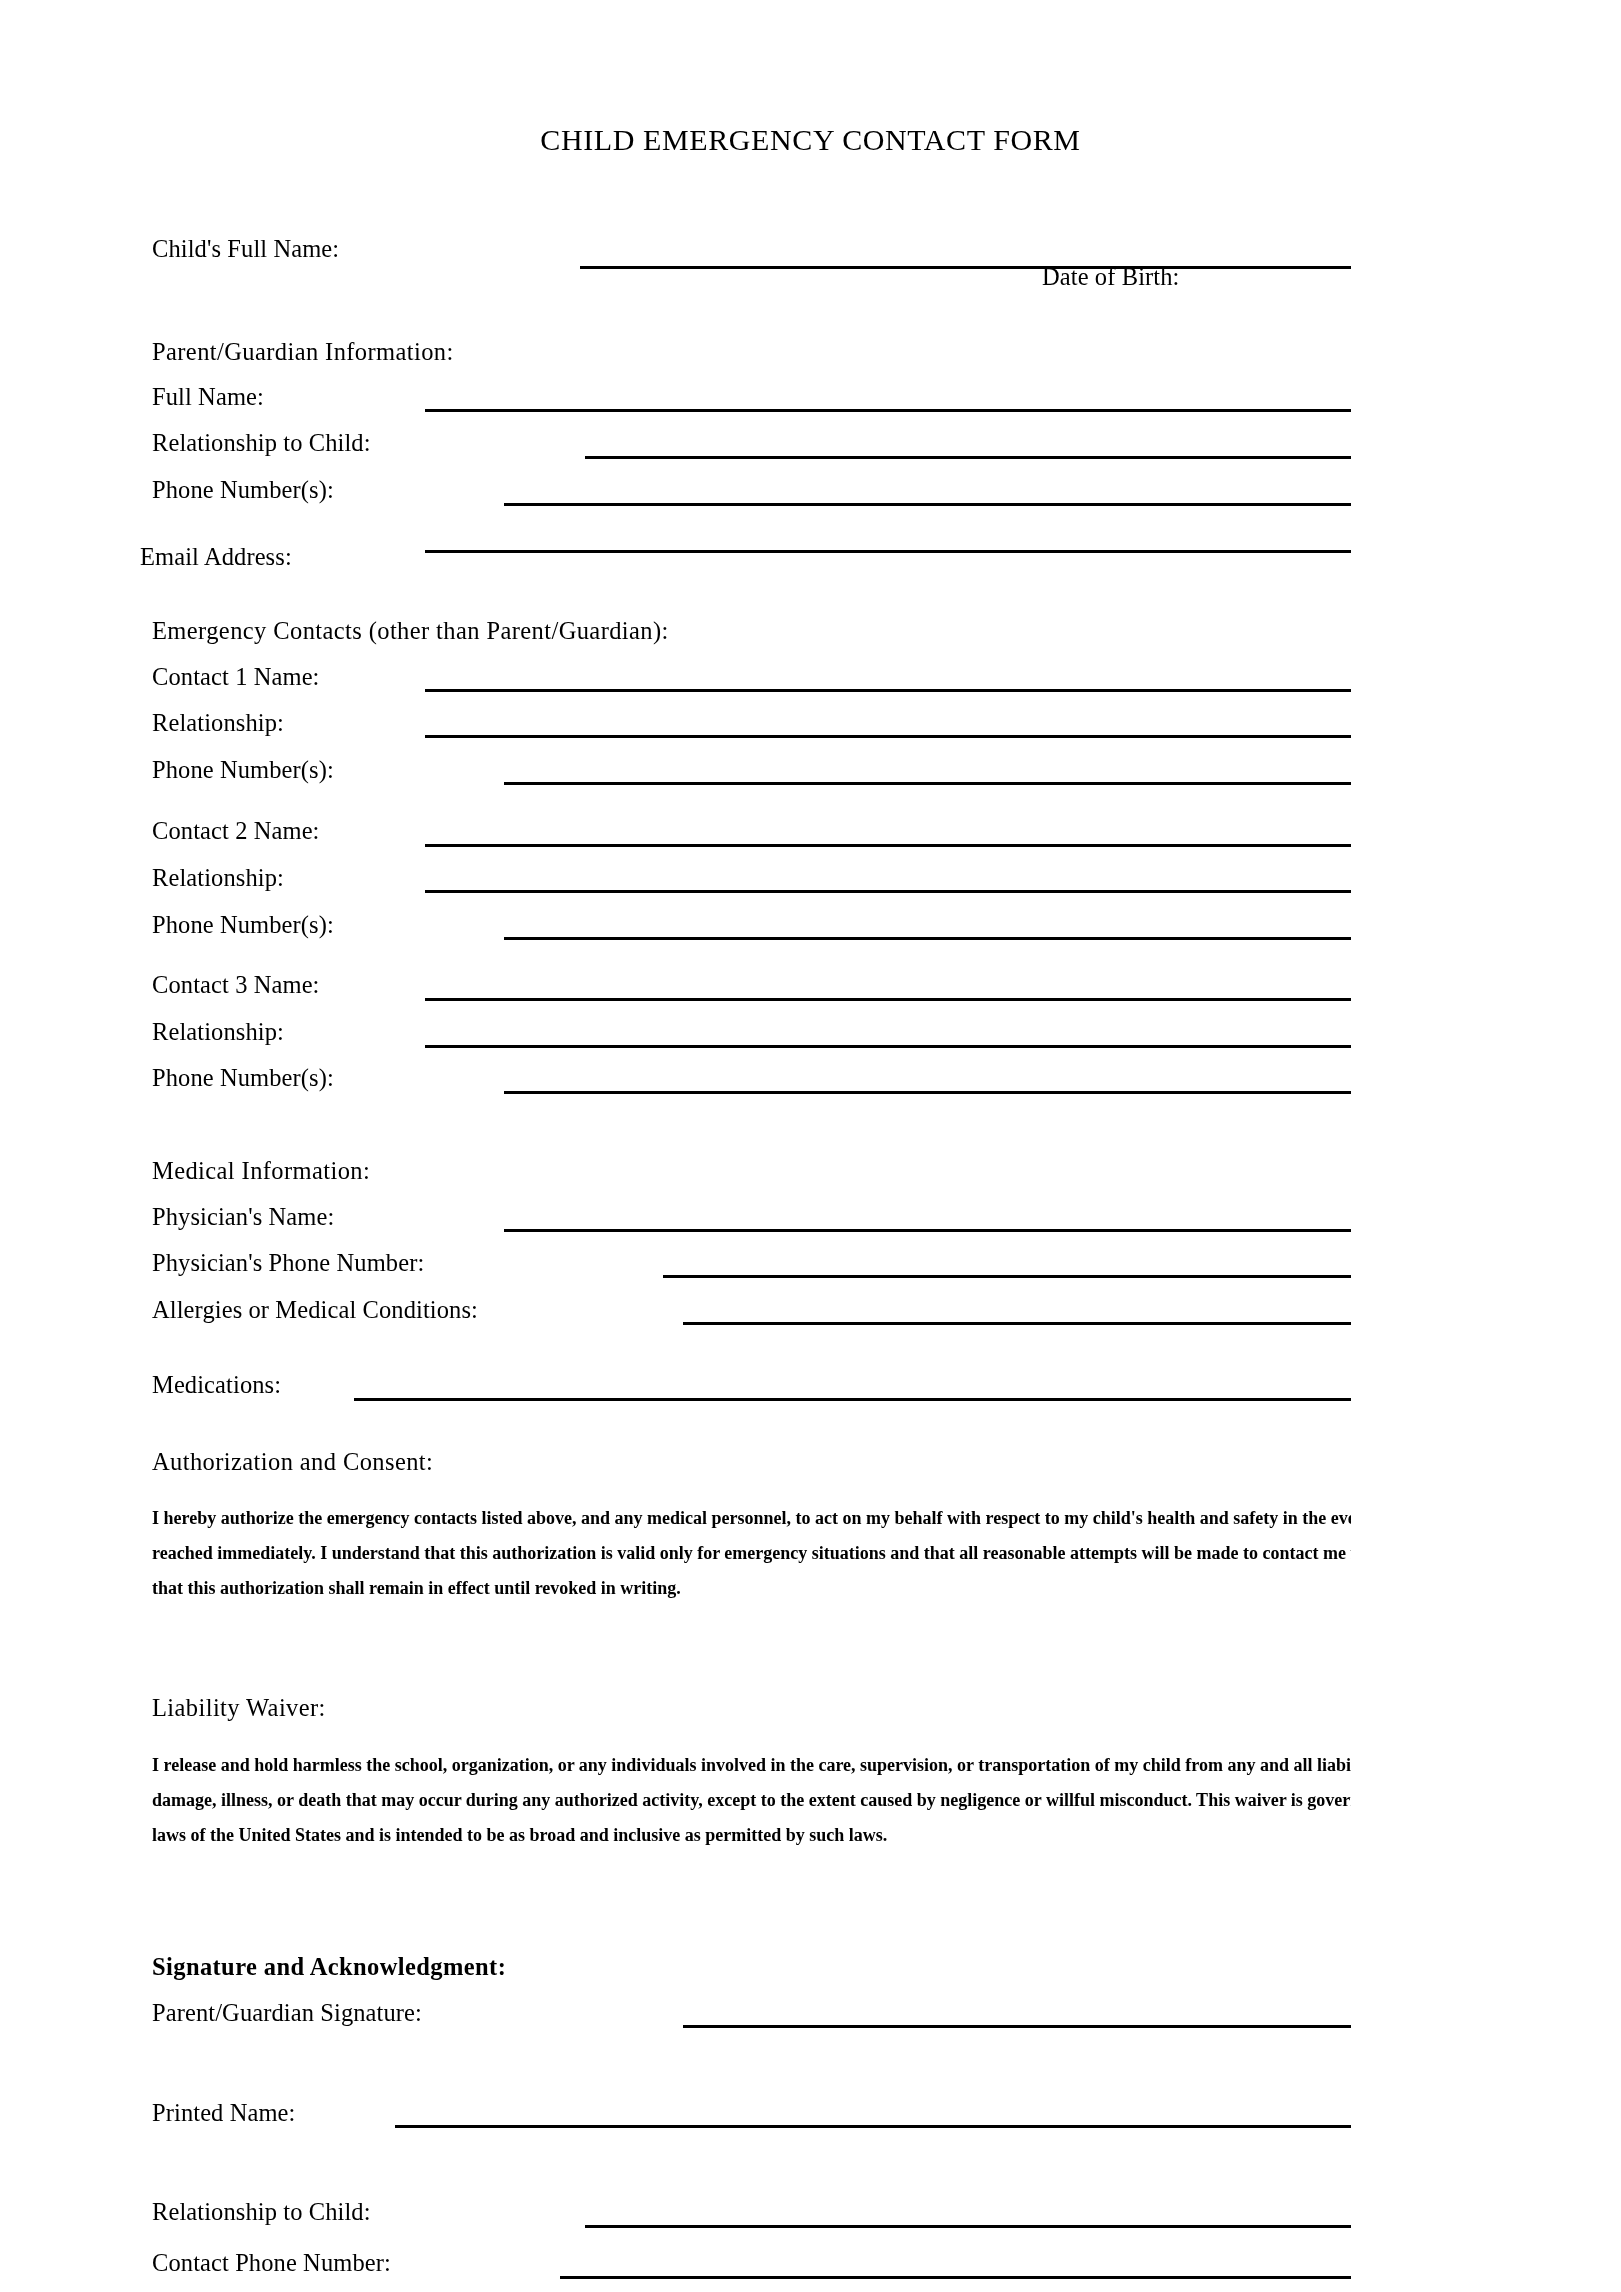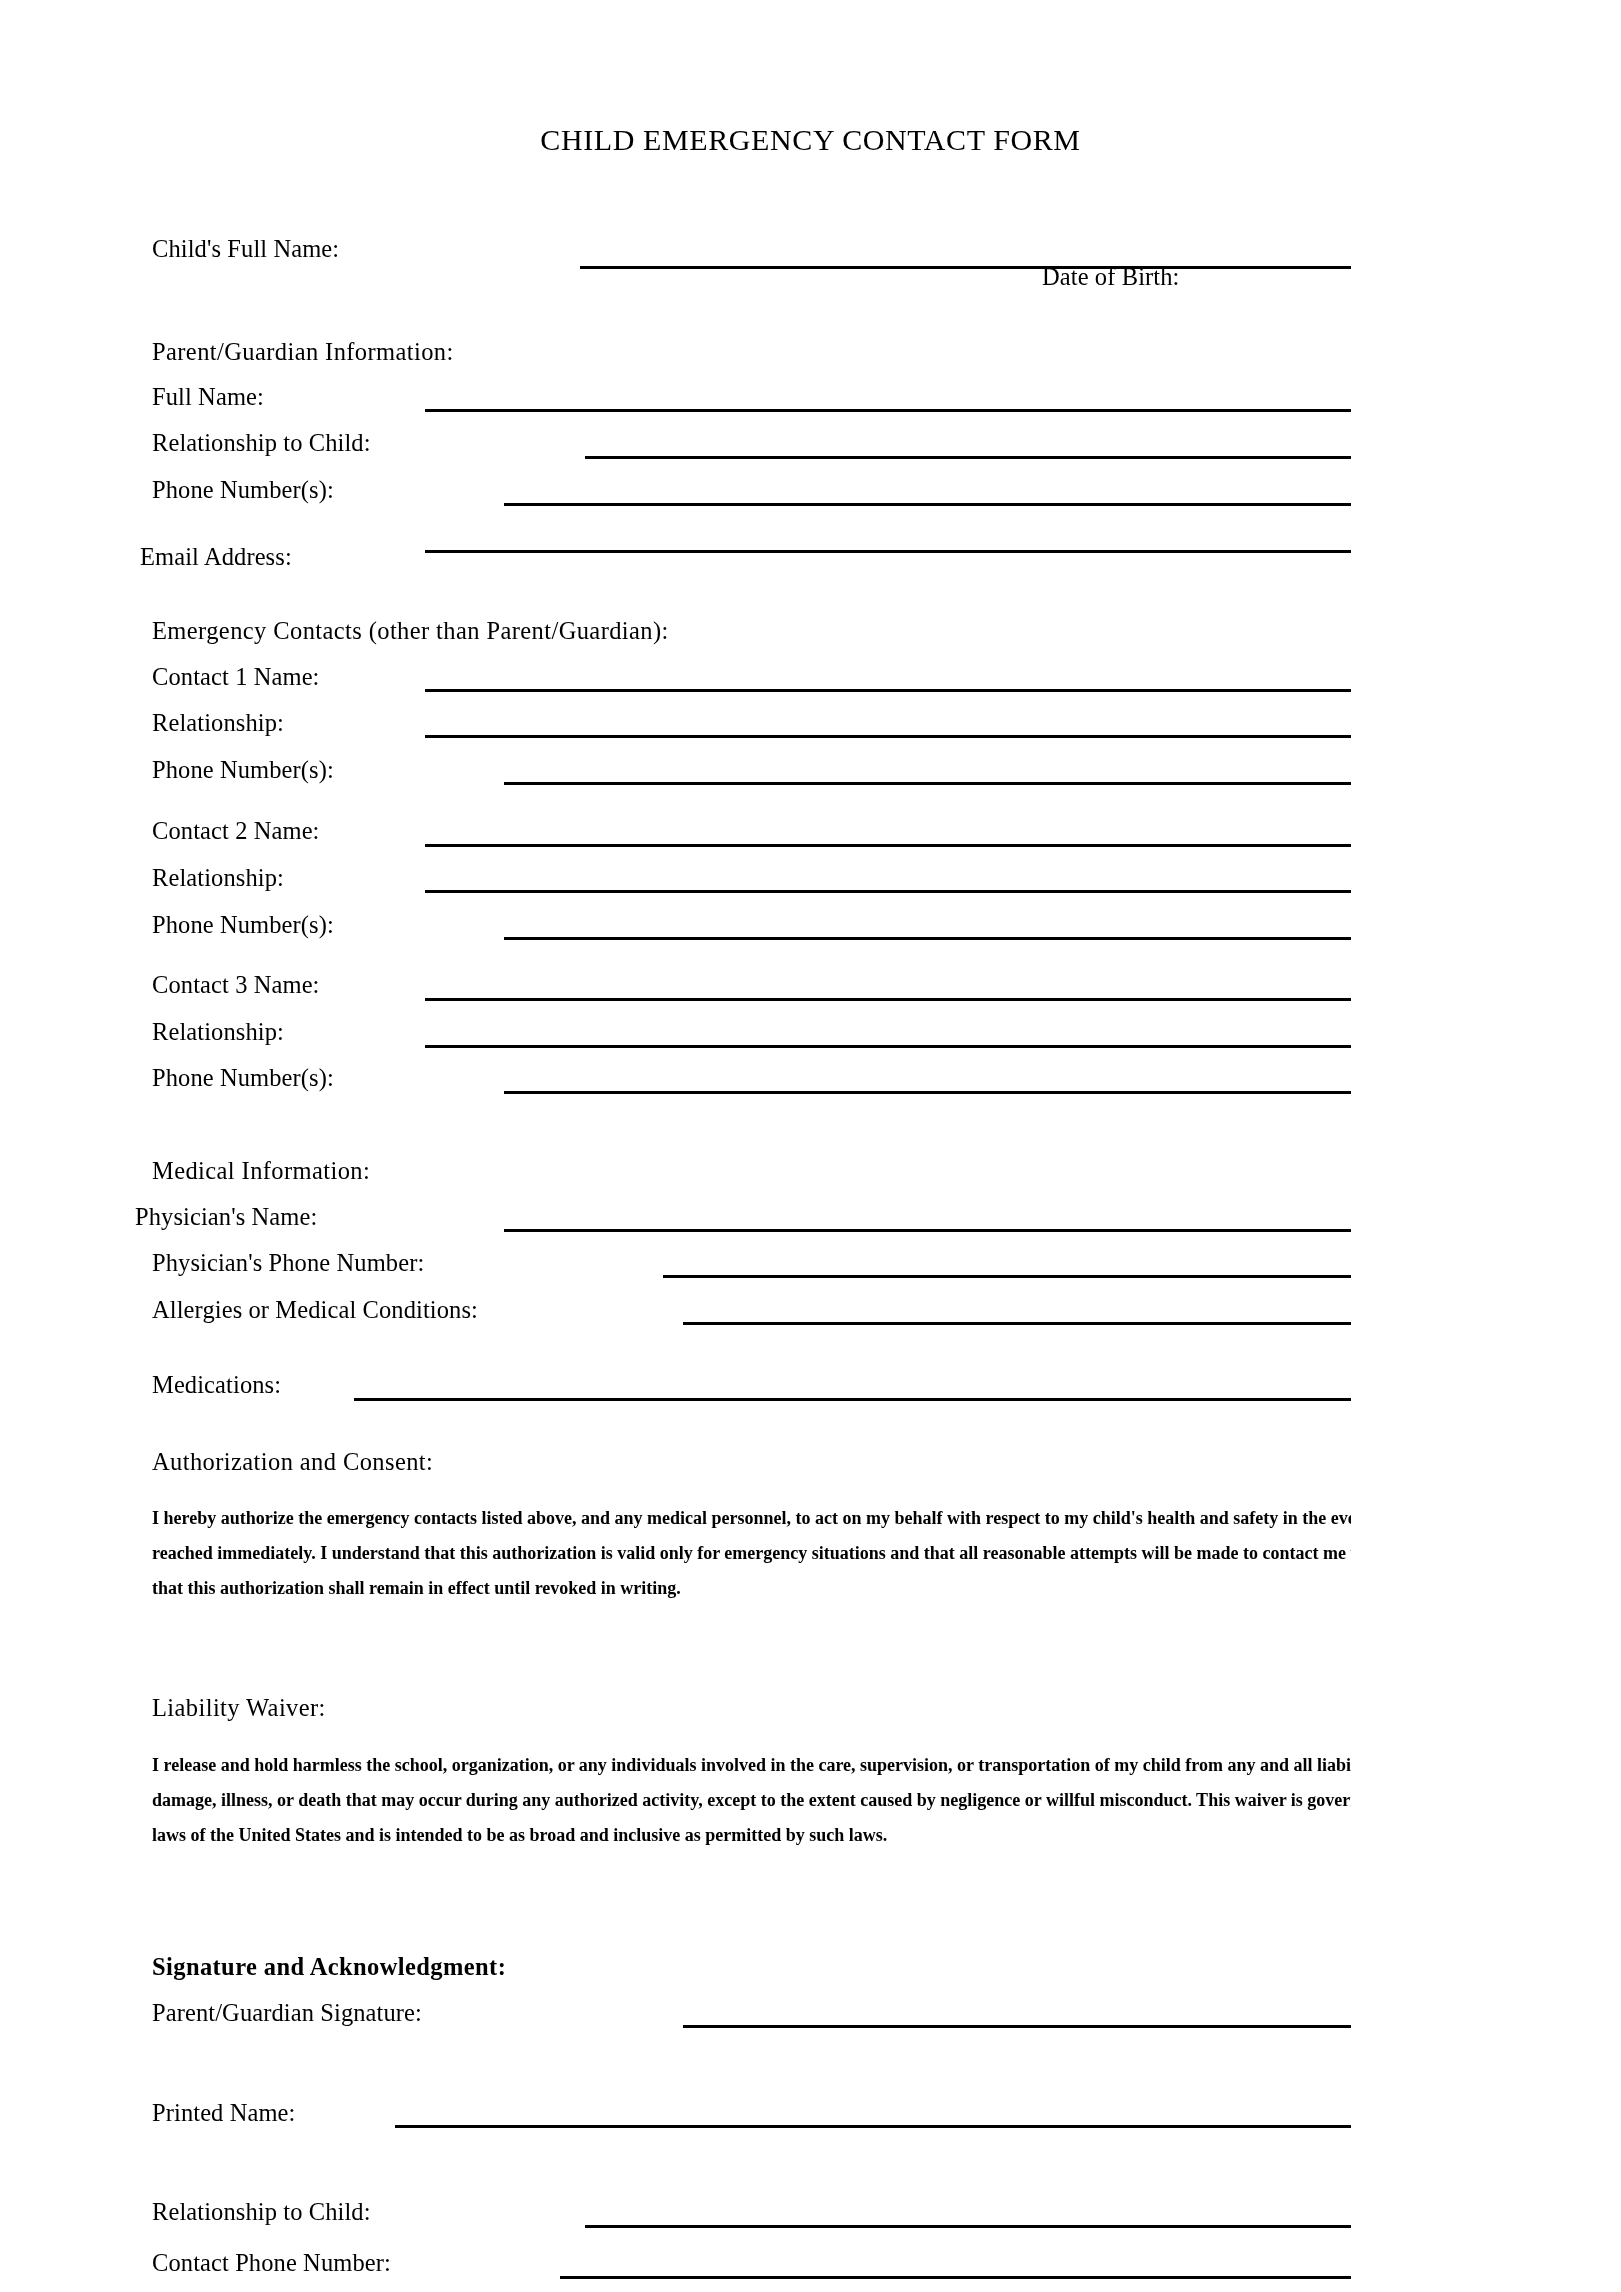--- a/index.html
+++ b/index.html
@@ -117,21 +117,21 @@
   <div class="rule" style="left:425px; top:998px; width:1040px;"></div>
 
   <div class="txt field-label" style="left:152px; top:1017px;">Relationship:</div>
   <div class="rule" style="left:425px; top:1045px; width:1040px;"></div>
 
   <div class="txt field-label" style="left:152px; top:1063px;">Phone Number(s):</div>
   <div class="rule" style="left:504px; top:1091px; width:962px;"></div>
 
   <div class="txt section-head" style="left:152px; top:1156px;">Medical Information:</div>
 
-  <div class="txt field-label" style="left:135px; top:1202px;">Physician's Name:</div>
+  <div class="txt field-label" style="left:152px; top:1202px;">Physician's Name:</div>
   <div class="rule" style="left:504px; top:1229px; width:962px;"></div>
 
   <div class="txt field-label" style="left:152px; top:1248px;">Physician's Phone Number:</div>
   <div class="rule" style="left:663px; top:1275px; width:803px;"></div>
 
   <div class="txt field-label" style="left:152px; top:1295px;">Allergies or Medical Conditions:</div>
   <div class="rule" style="left:683px; top:1322px; width:782px;"></div>
 
   <div class="txt field-label" style="left:152px; top:1370px;">Medications:</div>
   <div class="rule" style="left:354px; top:1398px; width:1111px;"></div>

